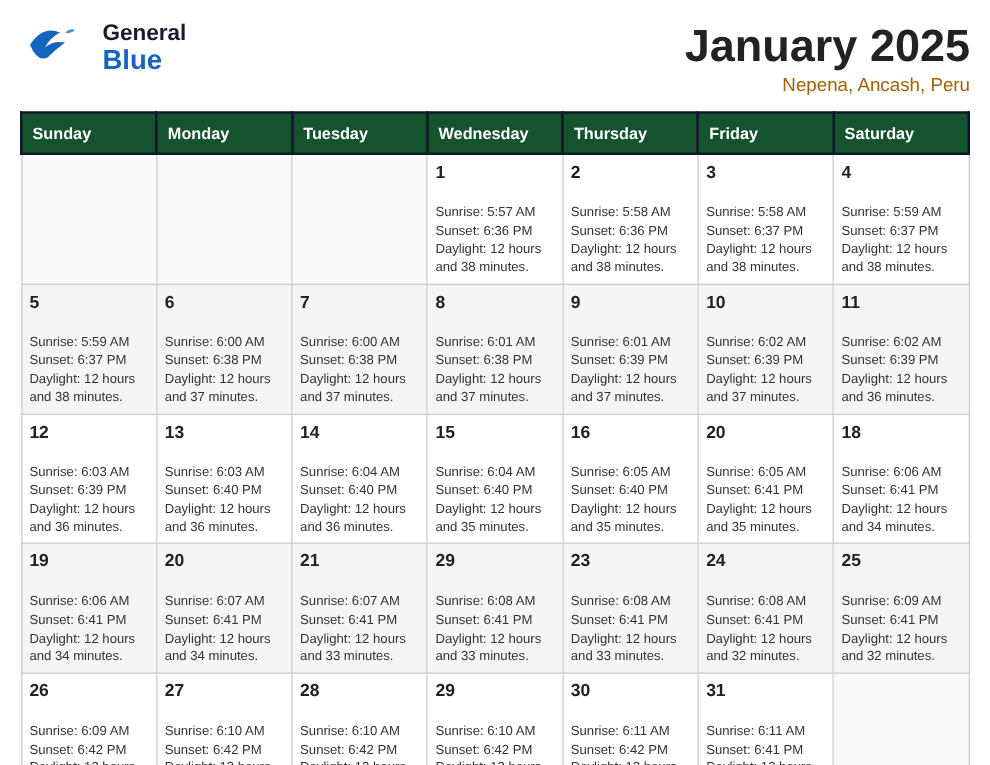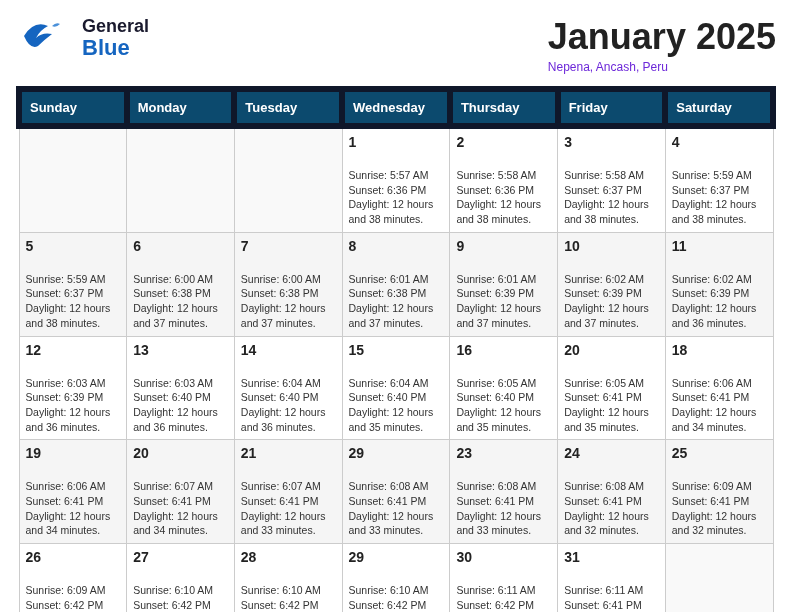--- a/index.html
+++ b/index.html
@@ -10,45 +10,45 @@
       min-height: 612px;
       padding: 16px;
     }
     .header-section {
       display: flex;
       justify-content: space-between;
       align-items: flex-start;
       margin-bottom: 12px;
     }
     .title-section {
-      text-align: left;
+      text-align: right;
     }
     .month-title {
       font-size: 36px;
       font-weight: bold;
       color: #222;
     }
     .subtitle {
-      font-size: 12px;
-      color: #6d28d9;
+      font-size: 15px;
+      color: #a16207;
       margin-top: 2px;
     }
     .calendar {
       width: 100%;
       border-collapse: collapse;
       border: 1px solid #ccc;
     }
     .calendar th {
-      background-color: #0c4a6e;
+      background-color: #14532d;
       color: #fff;
       text-align: left;
       padding: 8px 8px;
       font-size: 13px;
       font-weight: bold;
-      border: 6px solid #0f172a;
+      border: 2px solid #0f172a;
     }
     .calendar td {
       border: 1px solid #ccc;
       vertical-align: top;
       padding: 5px 6px;
       width: 108px;
       min-height: 80px;
       font-size: 11px;
       color: #333;
       background: #fff;

